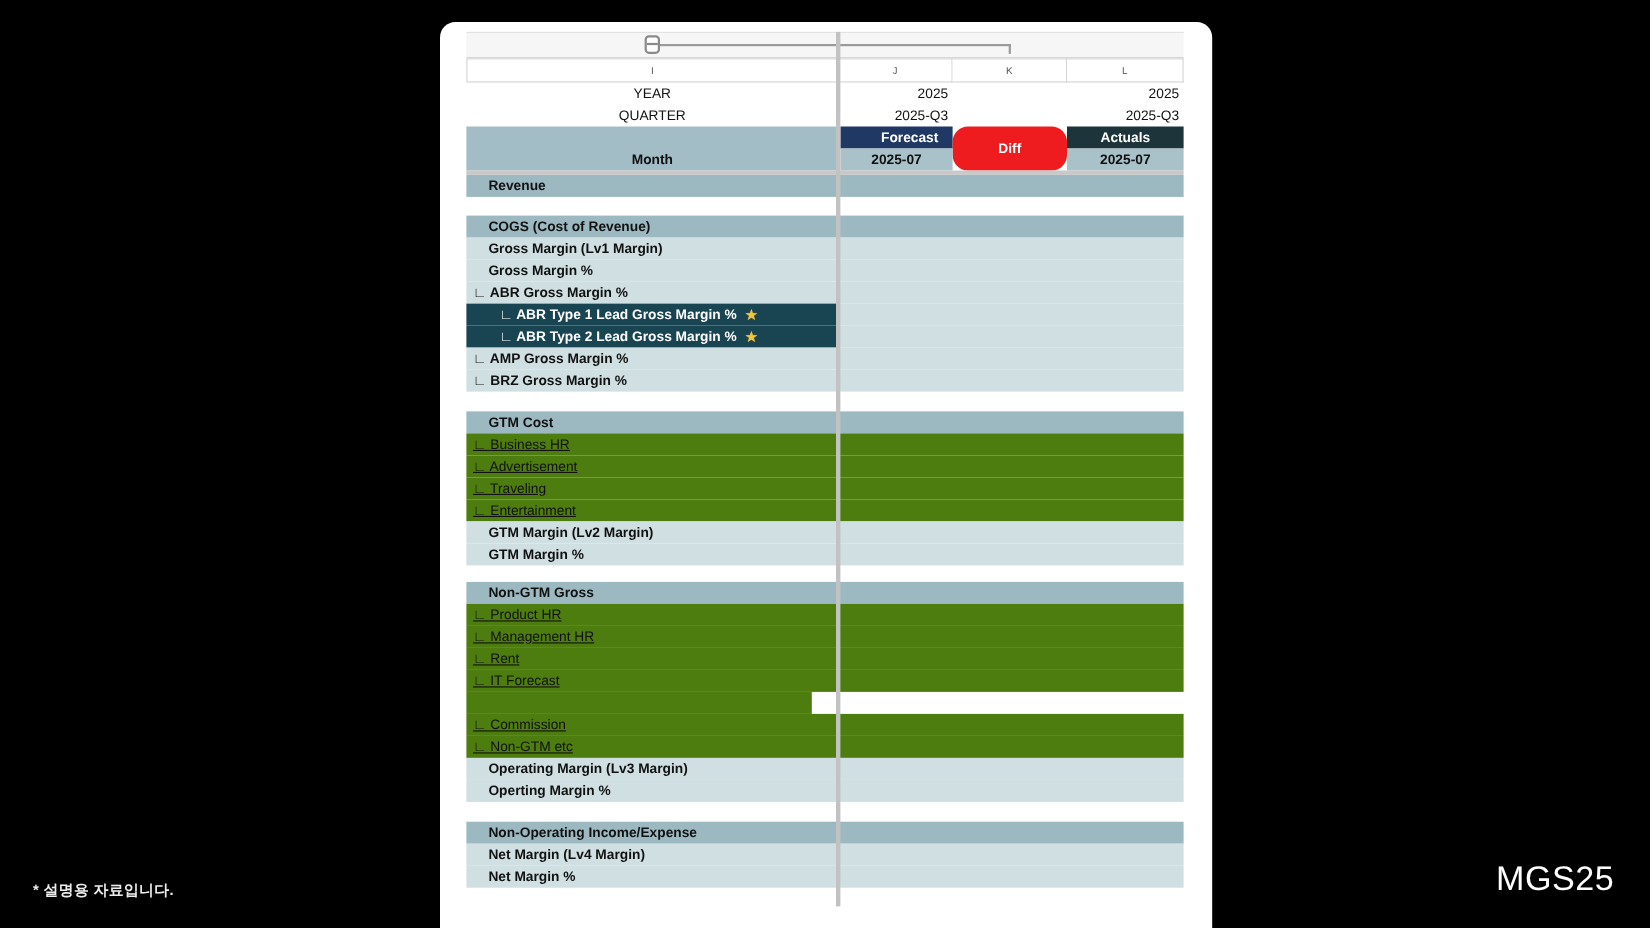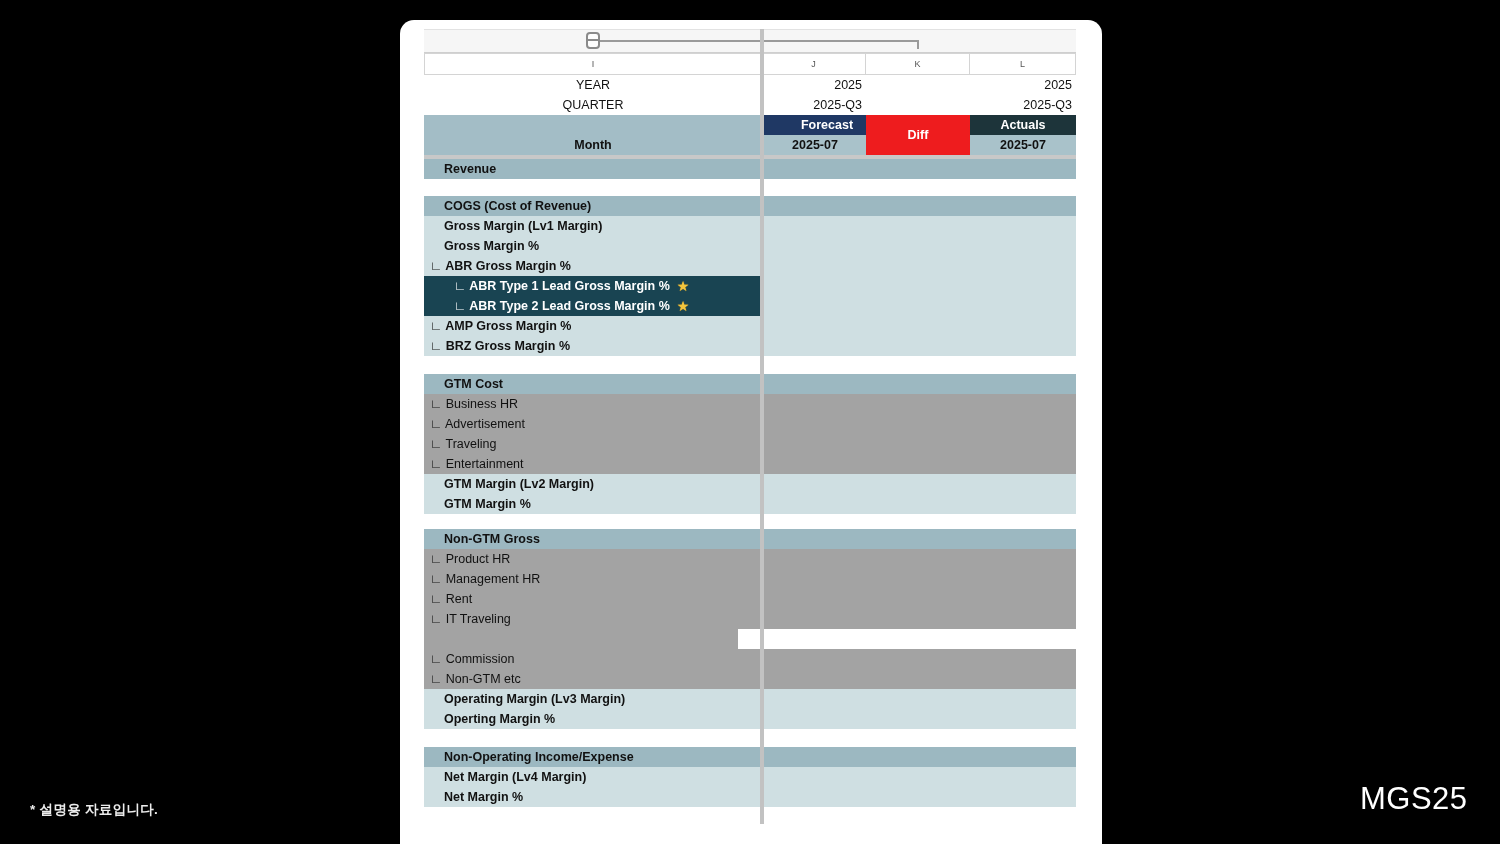--- a/index.html
+++ b/index.html
@@ -38,38 +38,38 @@
   
   .meta-row { position:absolute; left:24px; width:652px; height:20px; display:flex; font-size:12.5px; color:#111; }
   .meta-row .mc { box-sizing:border-box; display:flex; align-items:center; }
   .mc.center { justify-content:center; }
   .mc.right { justify-content:flex-end; padding-right:4px; }
   
   .fblock { position:absolute; left:24px; top:95px; width:652px; height:40px; }
   .fcell { position:absolute; box-sizing:border-box; display:flex; align-items:center; justify-content:center; font-weight:bold; font-size:12.5px; }
   .monthcell { left:0; top:0; width:338px; height:40px; background:var(--month-bg); color:#111; align-items:flex-end; padding-bottom:3px; }
   .fc-forecast { left:340px; top:0; width:102px; height:20px; background:var(--forecast-bg); color:#fff;padding-left:24px; }
-  .fc-diff     { left:442px; top:0; width:104px; height:40px; background:var(--diff-bg); color:#fff; }
+  .fc-diff     { left:442px; top:0; width:104px; height:40px; background:var(--diff-bg); color:#fff;border-radius:14px; }
   .fc-actuals  { left:546px; top:0; width:106px; height:20px; background:var(--actuals-bg); color:#fff; }
   .fc-valj { left:340px; top:20px; width:102px; height:20px; background:var(--value-bg); color:#111; }
   .fc-vall { left:546px; top:20px; width:106px; height:20px; background:var(--value-bg); color:#111; }
   
   .v-divider { position:absolute; left:360px; top:9px; width:4px; height:795px; background:#c2c2c2; z-index:5; }
   .h-divider { position:absolute; left:24px; top:135px; width:652px; height:4px; background:#c8c8c8; z-index:5; }
   
   .tbody { position:absolute; left:24px; top:139px; width:652px; }
   .trow { display:flex; height:20px; font-size:12.5px; color:#111; }
   .trow .cl { width:338px; box-sizing:border-box; display:flex; align-items:center; padding-left:20px; white-space:nowrap; overflow:hidden; }
   .trow .cr { width:314px; }
   .trow.gap { background:#fff; }
   .trow.section .cl, .trow.section .cr { background:var(--section-bg); }
   .trow.section .lbl { font-weight:bold; }
   .trow.margin .cl, .trow.margin .cr { background:var(--light-bg); }
   .trow.margin .lbl { font-weight:bold; }
-  .trow.sub .cl, .trow.sub .cr { background:#a3a3a3; }
+  .trow.sub .cl, .trow.sub .cr { background:#4d7c0f;text-decoration:underline; }
   .trow.highlight .cl { background:var(--highlight-bg); color:#fff; }
   .trow.highlight .cr { background:var(--light-bg); }
   .trow.highlight .lbl { font-weight:bold; }
   .trow.ind1 .cl { padding-left:6px; }
   .trow.ind2 .cl { padding-left:30px; }
   .star { color:#f2c53d; margin-left:7px; font-size:14px; line-height:1; text-shadow:0 0 1px #d99a1e; }
   
   .note { position:absolute; left:30px; top:801px; color:#ececec; font-size:13.5px; font-weight:bold; letter-spacing:0.3px; }
   .brand { position:absolute; left:1360px; top:781px; color:#fff; font-size:31px; letter-spacing:0.5px; }
 </style>
@@ -238,21 +238,21 @@
         <div class="cr"></div>
       </div>
       <div class="trow sub ind1">
         <div class="cl">
           <span class="lbl">∟ Rent</span>
         </div>
         <div class="cr"></div>
       </div>
       <div class="trow sub ind1">
         <div class="cl">
-          <span class="lbl">∟ IT Traveling</span>
+          <span class="lbl">∟ IT Forecast</span>
         </div>
         <div class="cr"></div>
       </div>
       <div class="trow sub ind1">
         <div class="cr"></div>
       </div>
       <div class="trow sub ind1">
         <div class="cl">
           <span class="lbl">∟ Commission</span>
         </div>

